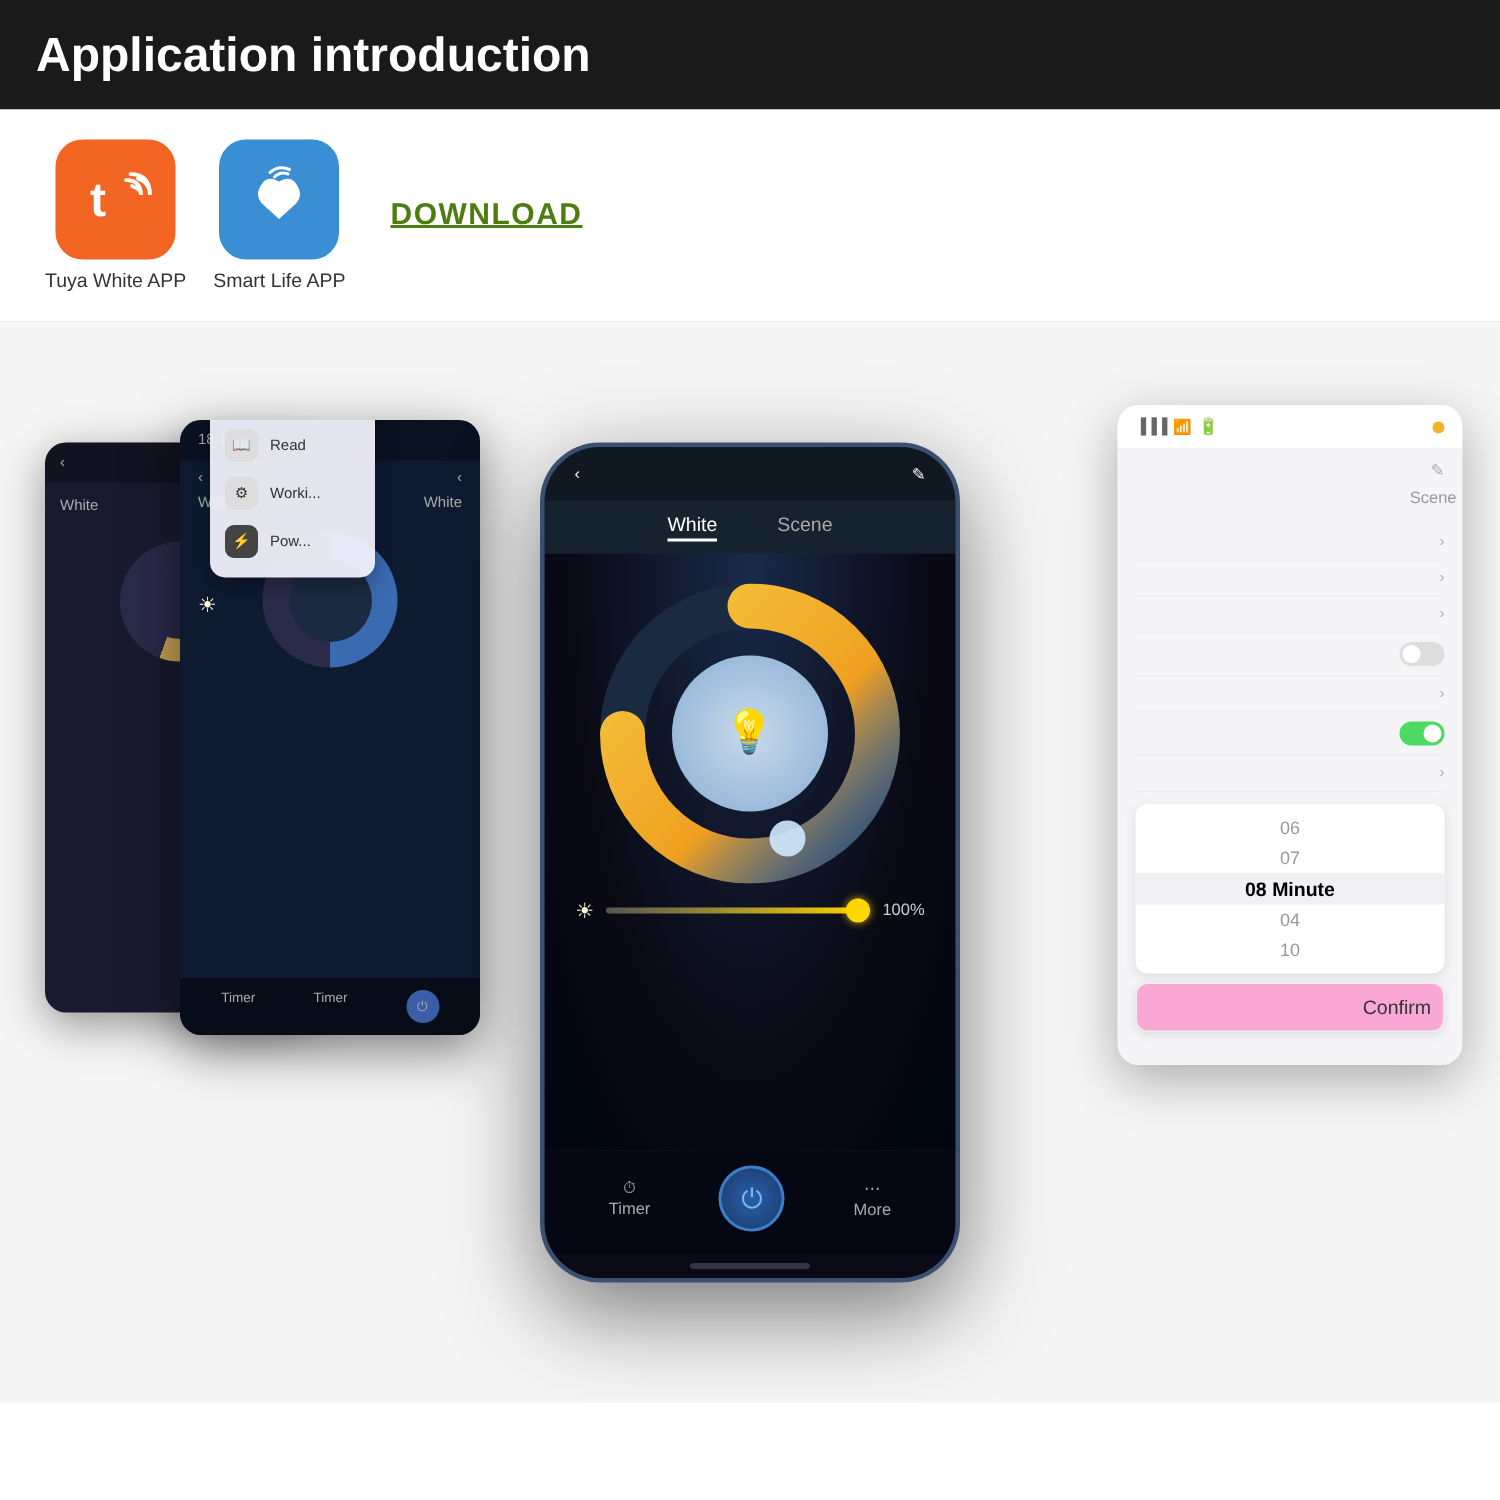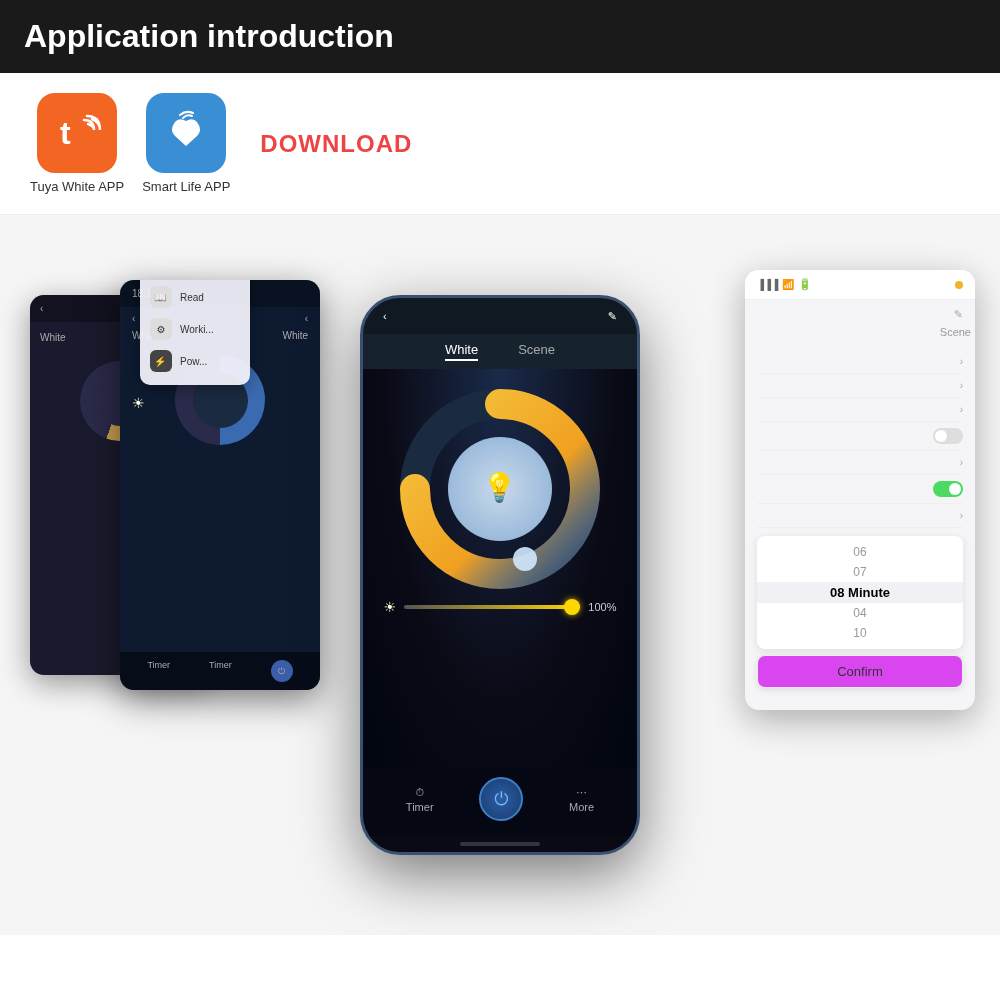--- a/index.html
+++ b/index.html
@@ -62,24 +62,25 @@
     .app-label {
       font-size: 13px;
       color: #333;
       text-align: center;
       white-space: nowrap;
     }
     .download-info {
       margin-left: 10px;
     }
     .download-title {
-      font-size: 24px;
+      font-size: 20px;
       font-weight: 700;
-      color: #ef4444;
+      color: #4d7c0f;
       letter-spacing: 1px;
+      text-decoration: underline;
     }
     .download-subtitle {
       font-size: 15px;
       color: #555;
       margin-top: 4px;
     }
 
     
     .showcase {
       background: #f5f5f5;
@@ -434,23 +435,23 @@
       font-size: 12px;
       color: #999;
     }
     .rs-time-row.active {
       color: #000;
       font-weight: 600;
       font-size: 13px;
       background: #f0f0f5;
     }
     .rs-confirm {
-      background: #d946ef;
+      background: #f9a8d4;
       border-radius: 8px;
-      text-align: center;
+      text-align: right;
       padding: 8px;
       margin-top: 4px;
       font-size: 13px;
       color: #333;
       font-weight: 500;
       box-shadow: 0 2px 6px rgba(0,0,0,0.1);
       border: 1px solid #eee;
     }
     .rs-scene-label {
       font-size: 11px;

